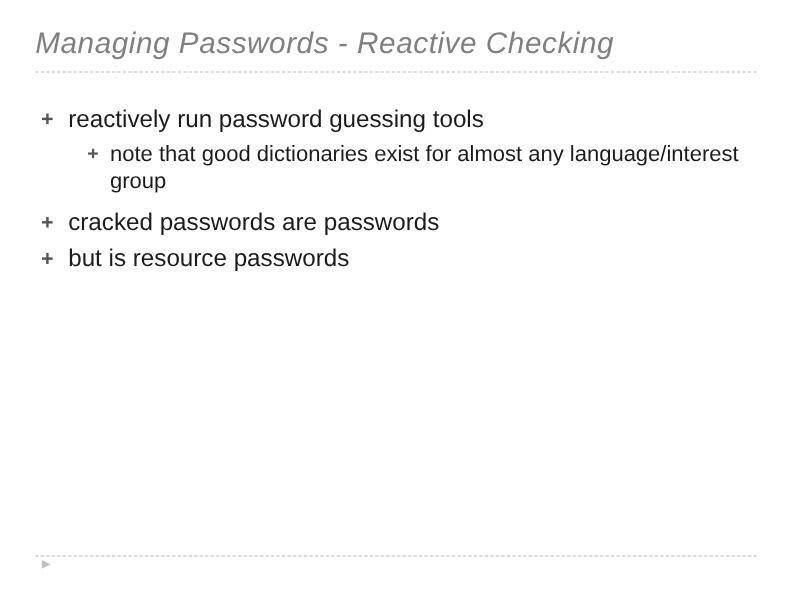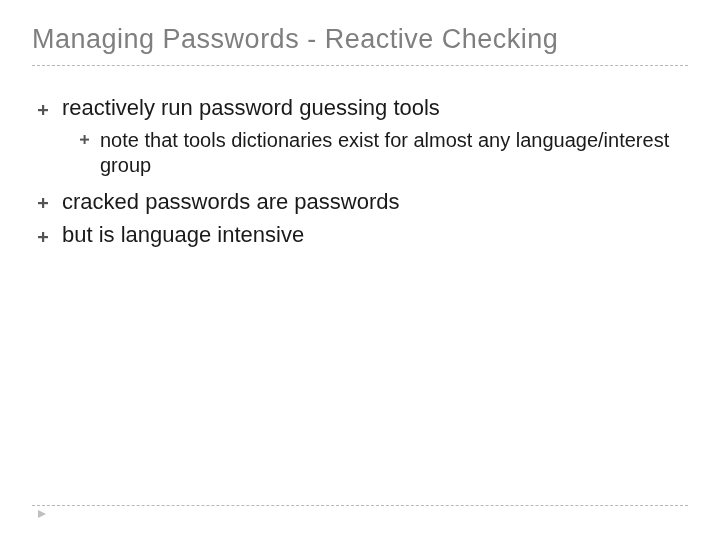--- a/index.html
+++ b/index.html
@@ -11,32 +11,33 @@
     position: relative;
     padding: 24px 32px 0 32px;
   }
   .title {
     color: #7f7f7f;
     font-size: 27px;
     font-weight: 400;
     letter-spacing: 0.5px;
     padding-bottom: 6px;
     margin-bottom: 4px;
+    font-style: italic;
   }
   .divider-top {
     border: none;
     border-top: 1px dashed #b8b8b8;
     margin-bottom: 28px;
   }
   .content {
     padding-left: 4px;
   }
   .bullet-row {
     display: flex;
-    align-items: center;
+    align-items: flex-start;
     margin-bottom: 6px;
   }
   .bullet-icon {
     flex: 0 0 auto;
     width: 14px;
     height: 20px;
     display: flex;
     align-items: center;
     justify-content: center;
     margin-right: 12px;
@@ -105,42 +106,42 @@
   </div>
 
   <div class="sub-list">
     <div class="sub-row">
       <span class="sub-icon">
         <svg width="9" height="9" viewBox="0 0 10 10">
             <rect x="0" y="4" width="10" height="2.2" fill="#555"></rect>
             <rect x="4" y="0" width="2.2" height="10" fill="#555"></rect>
           </svg>
       </span>
-      <span class="sub-text">note that tools dictionaries exist for almost any language/interest group</span>
+      <span class="sub-text">note that good dictionaries exist for almost any language/interest group</span>
     </div>
   </div>
 
   <div class="bullet-row">
     <span class="bullet-icon">
       <svg width="10" height="10" viewBox="0 0 10 10">
           <rect x="0" y="4" width="10" height="2.2" fill="#555"></rect>
           <rect x="4" y="0" width="2.2" height="10" fill="#555"></rect>
         </svg>
     </span>
     <span class="bullet-text">cracked passwords are passwords</span>
   </div>
 
   <div class="bullet-row">
     <span class="bullet-icon">
       <svg width="10" height="10" viewBox="0 0 10 10">
           <rect x="0" y="4" width="10" height="2.2" fill="#555"></rect>
           <rect x="4" y="0" width="2.2" height="10" fill="#555"></rect>
         </svg>
     </span>
-    <span class="bullet-text">but is language intensive</span>
+    <span class="bullet-text">but is resource passwords</span>
   </div>
 
 
 </div>
 
 <hr class="divider-bottom">
 
 <span class="footer-marker">
   <svg width="12" height="12" viewBox="0 0 12 12">
       <polygon points="2,2 10,6 2,10" fill="#bfbfbf"></polygon>

